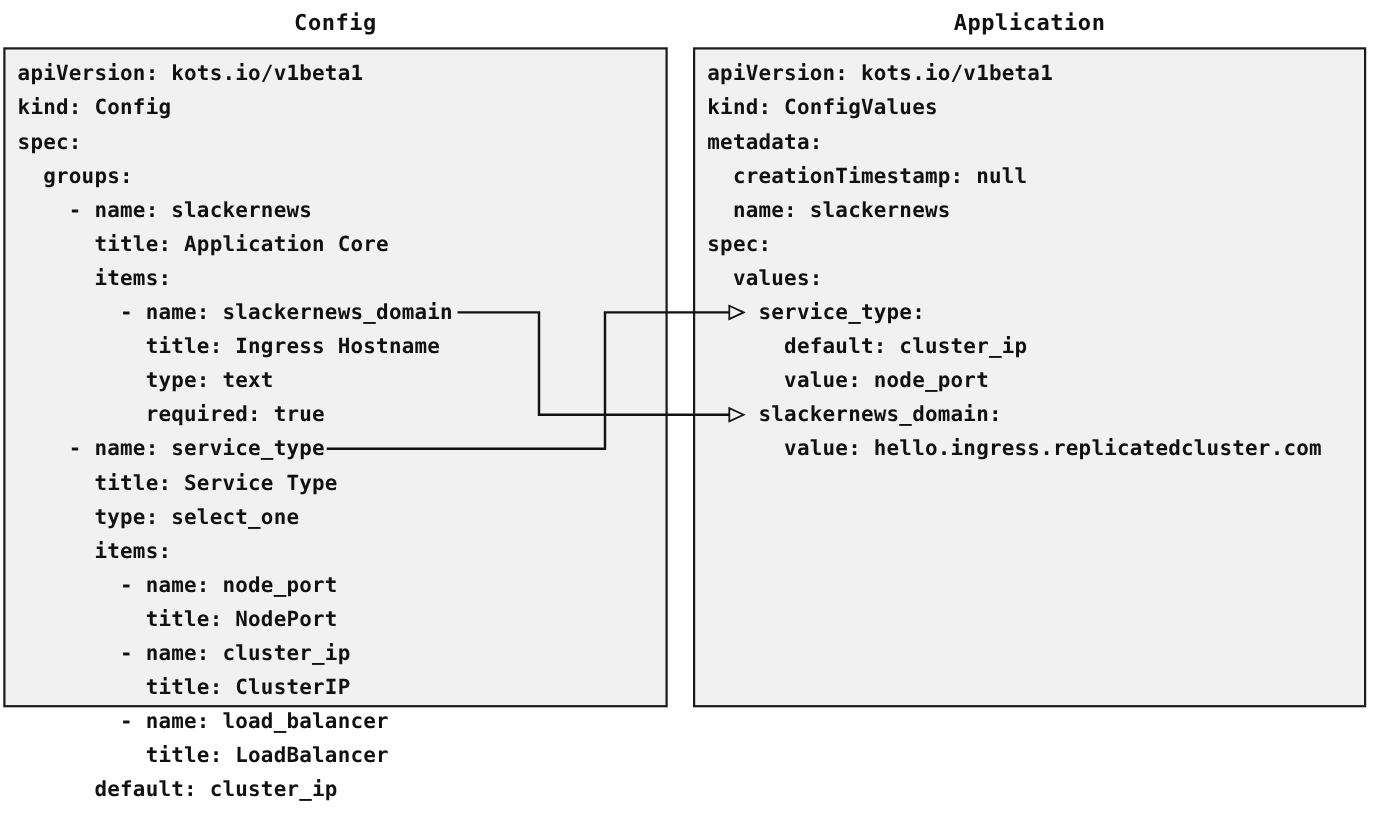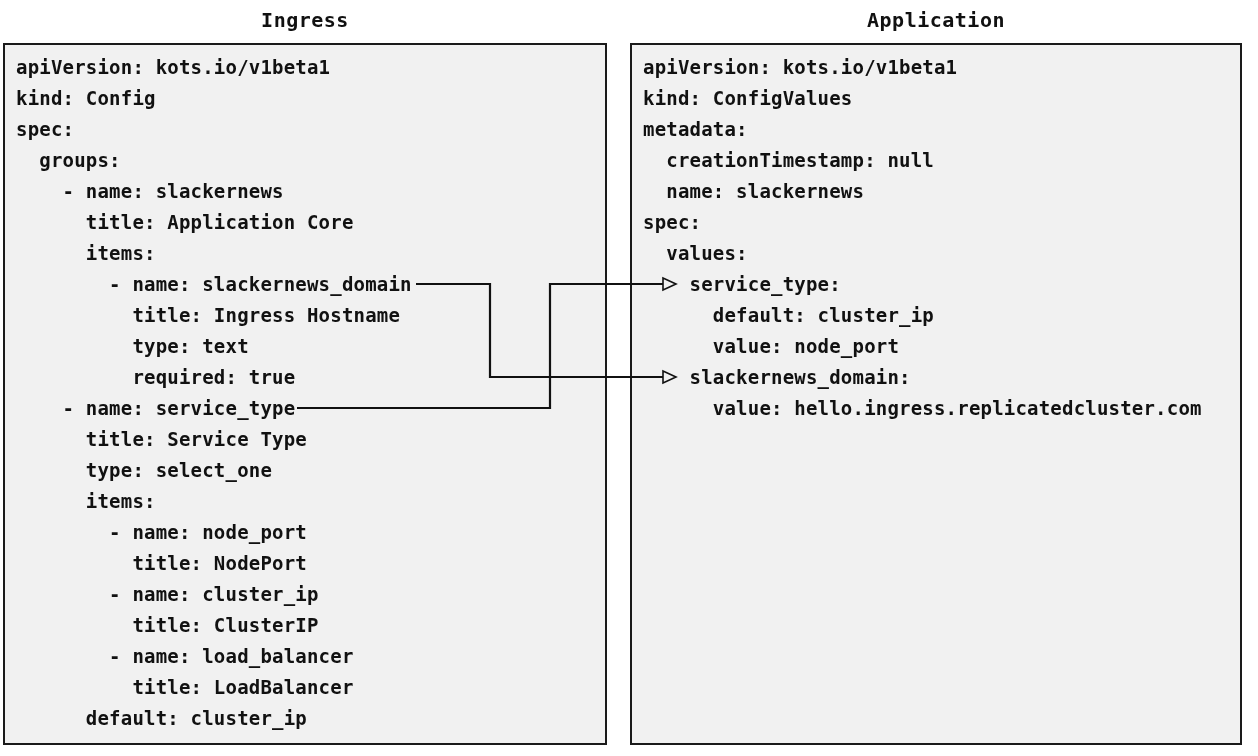--- a/index.html
+++ b/index.html
@@ -22,21 +22,21 @@
     font-size: 20px;
     font-weight: bold;
     color: #111111;
     letter-spacing: 0.5px;
   }
   .panel-title.left  { left: 3px;   width: 604px; }
   .panel-title.right { left: 630px; width: 612px; }
   .code-panel {
     position: absolute;
     top: 43px;
-    height: 702px;
+    height: 600px;
     background: #f1f1f1;
     border: 2px solid #1a1a1a;
     box-sizing: border-box;
   }
   .code-panel.left  { left: 3px;   width: 604px; }
   .code-panel.right { left: 630px; width: 612px; }
   .code-panel pre {
     margin: 0;
     padding: 7px 0 0 11px;
     font-family: "DejaVu Sans Mono", "Liberation Mono", monospace;
@@ -54,21 +54,21 @@
     width: 1258px;
     height: 756px;
     pointer-events: none;
   }
 </style>
 </head>
 <body>
 
 <div class="canvas">
 
-  <div class="panel-title left">Ingress</div>
+  <div class="panel-title left">Config</div>
 
   <div class="panel-title right">Application</div>
 
   <div class="code-panel left">
     <pre>apiVersion: kots.io/v1beta1
 kind: Config
 spec:
   groups:
     - name: slackernews
       title: Application Core

